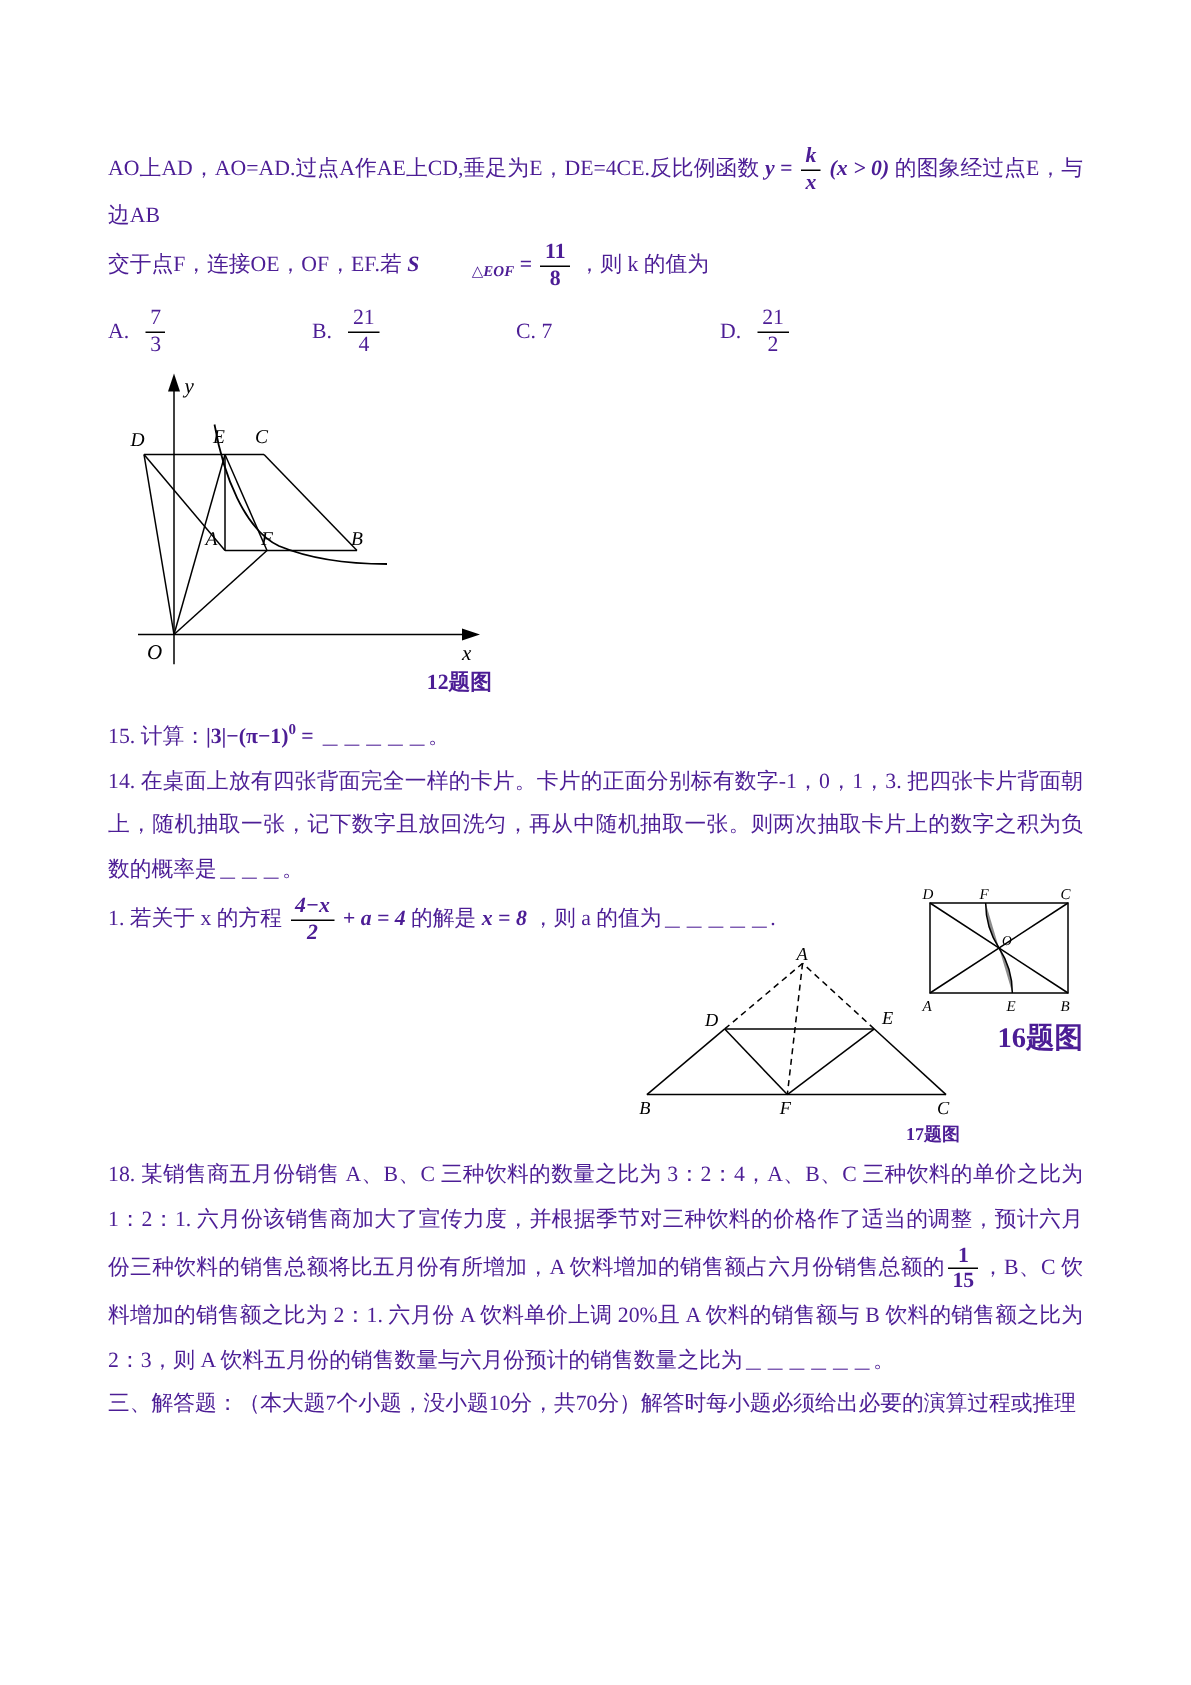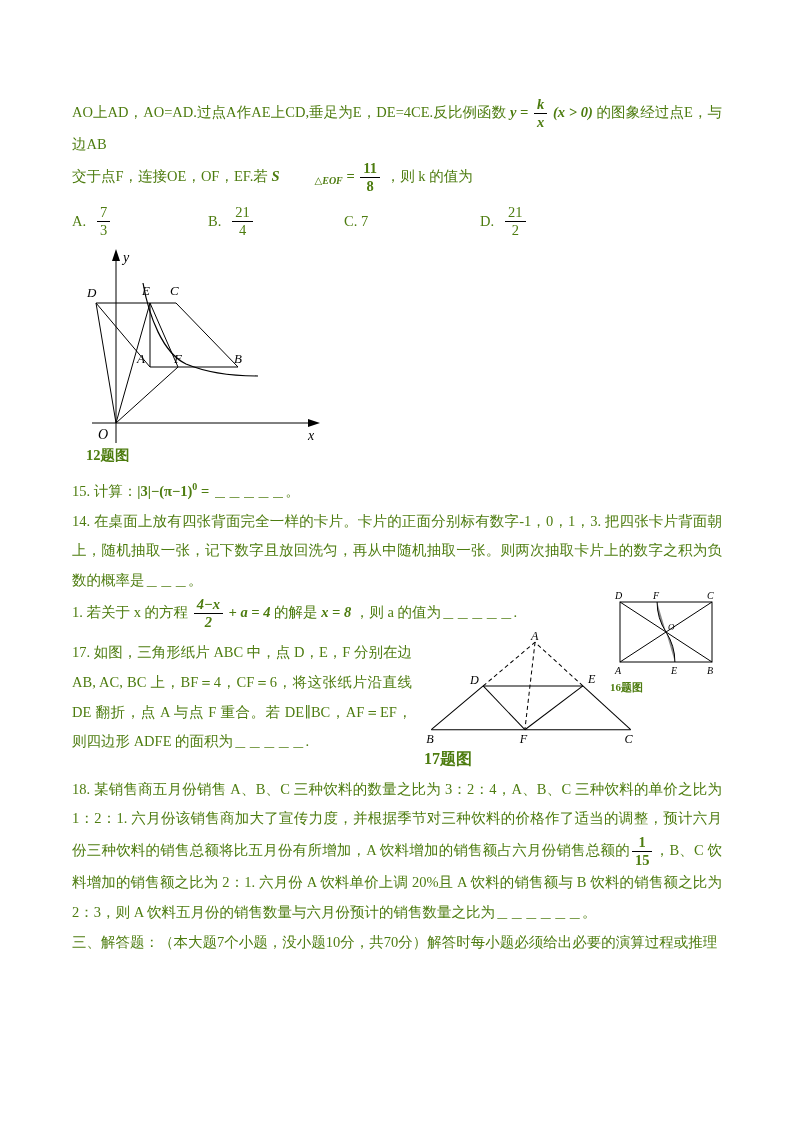--- a/index.html
+++ b/index.html
@@ -1,32 +1,32 @@
 <!DOCTYPE html>
 <html><head>
 <meta charset="utf-8">
 <style>
   html,body{margin:0;padding:0;background:#9a9a9a;}
-  .page{width:794px;height:1123px;margin:0 auto;background:#ffffff;color:#4d7c0f;
+  .page{width:794px;height:1123px;margin:0 auto;background:#ffffff;color:#4c1d95;
         font-family:"Liberation Serif","DejaVu Serif",serif;font-size:14.5px;line-height:2.05;
         overflow:hidden;position:relative;}
   .content{padding:96px 72px 0 72px;}
   p{margin:0;text-align:justify;}
   .gap-top{margin-top:8px;}
   .bm{font-weight:bold;font-style:italic;}
   .bold{font-weight:bold;}
   sub{font-size:10px;margin-left:35px;}
   sup{font-size:10px;}
   .frac{display:inline-block;vertical-align:middle;text-align:center;line-height:1.15;padding:0 2px;}
   .frac .num{display:block;padding:0 3px;}
   .frac .den{display:block;border-top:1.3px solid #000;padding:0 3px;}
   .opts{display:flex;margin:10px 0 2px 0;}
   .opt{width:136px;display:flex;align-items:center;gap:9px;}
   .fig12{margin:6px 0 12px 14px;width:242px;}
-  .figcap{font-weight:bold;text-align:left;line-height:1.4;margin-top:2px;}
+  .figcap{font-weight:bold;text-align:right;line-height:1.4;margin-top:2px;}
   .float16{float:right;width:112px;margin:-6px 0 4px 12px;}
   .float17{float:right;width:216px;margin:0 -42px 4px 12px;}
   .clear{clear:both;}
   svg{display:block;}
   svg text{font-family:"Liberation Serif","DejaVu Serif",serif;font-style:italic;}
   .axis, .seg{stroke:#000;stroke-width:1;fill:none;}
   .curve{stroke:#000;stroke-width:1.2;fill:none;}
   .dash{stroke:#000;stroke-width:1;fill:none;stroke-dasharray:4 3;}
   .shade{fill:#8c8c8c;stroke:none;}
 </style>
@@ -128,21 +128,21 @@
         <path class="seg" d="M 52,42 A 54.9,54.9 0 0 1 60.9,72"></path>
         <path class="seg" d="M 52,42 A 54.9,54.9 0 0 1 43.1,12"></path>
         <text x="1" y="9" font-size="10">D</text>
         <text x="39" y="9" font-size="10">F</text>
         <text x="93" y="9" font-size="10">C</text>
         <text x="1" y="84" font-size="10">A</text>
         <text x="57" y="84" font-size="10">E</text>
         <text x="93" y="84" font-size="10">B</text>
         <text x="54" y="40" font-size="9">O</text>
       </svg>
-      <div class="figcap" style="font-size:11px;">16题图</div>
+      <div class="figcap" style="font-size:19px;">16题图</div>
     </div>
 
     <p>
       <span>1. 若关于 x 的方程</span>
       <span class="frac bm"><span class="num">4−x</span><span class="den">2</span></span>
       <span class="bm">+ a = 4</span>
       <span>的解是</span>
       <span class="bm">x = 8</span>
       <span>，则 a 的值为＿＿＿＿＿.</span>
     </p>
@@ -159,24 +159,23 @@
         <line class="dash" x1="57" y1="55" x2="108" y2="12"></line>
         <line class="dash" x1="155" y1="55" x2="108" y2="12"></line>
         <line class="dash" x1="108" y1="12" x2="98" y2="98"></line>
         <text x="104" y="10" font-size="12">A</text>
         <text x="44" y="53" font-size="12">D</text>
         <text x="160" y="52" font-size="12">E</text>
         <text x="1" y="111" font-size="12">B</text>
         <text x="93" y="111" font-size="12">F</text>
         <text x="196" y="111" font-size="12">C</text>
       </svg>
-      <div class="figcap" style="font-size:16px;">17题图</div>
+      <div class="figcap" style="font-size:12px;">17题图</div>
     </div>
 
-    <p class="gap-top">17. 如图，三角形纸片 ABC 中，点 D，E，F 分别在边 AB, AC, BC 上，BF＝4，CF＝6，将这张纸片沿直线 DE 翻折，点 A 与点 F 重合。若 DE∥BC，AF＝EF，则四边形 ADFE 的面积为＿＿＿＿＿.</p>
 
     <p class="clear gap-top">
       <span>18. 某销售商五月份销售 A、B、C 三种饮料的数量之比为 3：2：4，A、B、C 三种饮料的单价之比为 1：2：1. 六月份该销售商加大了宣传力度，并根据季节对三种饮料的价格作了适当的调整，预计六月份三种饮料的销售总额将比五月份有所增加，A 饮料增加的销售额占六月份销售总额的</span><span class="frac bold"><span class="num">1</span><span class="den">15</span></span><span>，B、C 饮料增加的销售额之比为 2：1. 六月份 A 饮料单价上调 20%且 A 饮料的销售额与 B 饮料的销售额之比为 2：3，则 A 饮料五月份的销售数量与六月份预计的销售数量之比为＿＿＿＿＿＿。</span>
     </p>
 
     <p>三、解答题：（本大题7个小题，没小题10分，共70分）解答时每小题必须给出必要的演算过程或推理</p>
 
   </div>
 </div>
 

